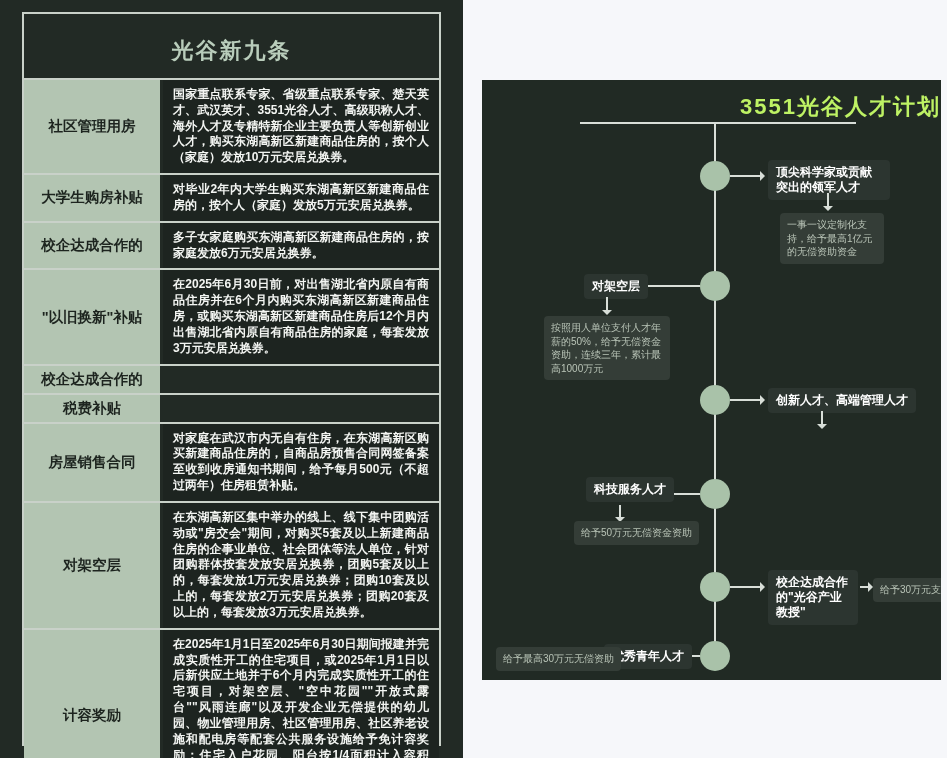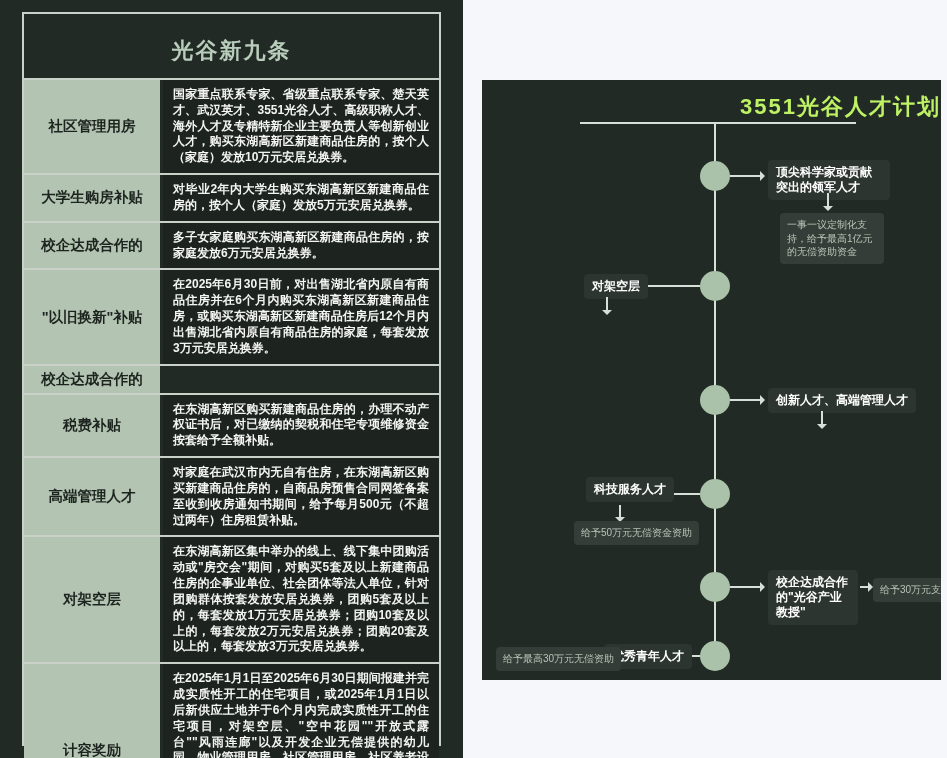--- a/index.html
+++ b/index.html
@@ -121,24 +121,23 @@
     </div>
     <div class="trow">
       <div class="cell-name">"以旧换新"补贴</div>
       <div class="cell-desc">在2025年6月30日前，对出售湖北省内原自有商品住房并在6个月内购买东湖高新区新建商品住房，或购买东湖高新区新建商品住房后12个月内出售湖北省内原自有商品住房的家庭，每套发放3万元安居兑换券。</div>
     </div>
     <div class="trow">
       <div class="cell-name">校企达成合作的</div>
     </div>
     <div class="trow">
       <div class="cell-name">税费补贴</div>
-      <div class="cell-desc">在东湖高新区购买新建商品住房的，办理不动产权证书后，对已缴纳的契税和住宅专项维修资金按套给予全额补贴。</div>
-    </div>
-    <div class="trow">
-      <div class="cell-name">高端管理人才</div>
+    </div>
+    <div class="trow">
+      <div class="cell-name">房屋销售合同</div>
       <div class="cell-desc">对家庭在武汉市内无自有住房，在东湖高新区购买新建商品住房的，自商品房预售合同网签备案至收到收房通知书期间，给予每月500元（不超过两年）住房租赁补贴。</div>
     </div>
     <div class="trow">
       <div class="cell-name">对架空层</div>
       <div class="cell-desc">在东湖高新区集中举办的线上、线下集中团购活动或"房交会"期间，对购买5套及以上新建商品住房的企事业单位、社会团体等法人单位，针对团购群体按套发放安居兑换券，团购5套及以上的，每套发放1万元安居兑换券；团购10套及以上的，每套发放2万元安居兑换券；团购20套及以上的，每套发放3万元安居兑换券。</div>
     </div>
     <div class="trow">
       <div class="cell-name">计容奖励</div>
       <div class="cell-desc">在2025年1月1日至2025年6月30日期间报建并完成实质性开工的住宅项目，或2025年1月1日以后新供应土地并于6个月内完成实质性开工的住宅项目，对架空层、"空中花园""开放式露台""风雨连廊"以及开发企业无偿提供的幼儿园、物业管理用房、社区管理用房、社区养老设施和配电房等配套公共服务设施给予免计容奖励；住宅入户花园、阳台按1/4面积计入容积率，并在建设工程规划许可证、房屋销售合同、不动产权证中备注功能及面积。</div>
     </div>
@@ -157,20 +156,21 @@
   <div class="vconn n1-v"></div>
   <div class="arr arr-d n1-ad"></div>
   <div class="tl-detail n1-detail">一事一议定制化支持，给予最高1亿元的无偿资助资金</div>
 
   <div class="tl-circle n2-circle"></div>
   <div class="hconn n2-h"></div>
   <div class="arr arr-l n2-al"></div>
   <div class="tl-label n2-label nowrap">对架空层</div>
   <div class="vconn n2-v"></div>
   <div class="arr arr-d n2-ad"></div>
+  <div class="tl-detail n2-detail">按照用人单位支付人才年薪的50%，给予无偿资金资助，连续三年，累计最高1000万元</div>
 
   <div class="tl-circle n3-circle"></div>
   <div class="hconn n3-h"></div>
   <div class="arr arr-r n3-ar"></div>
   <div class="tl-label n3-label nowrap">创新人才、高端管理人才</div>
   <div class="vconn n3-v"></div>
   <div class="arr arr-d n3-ad"></div>
 
   <div class="tl-circle n4-circle"></div>
   <div class="hconn n4-h"></div>

